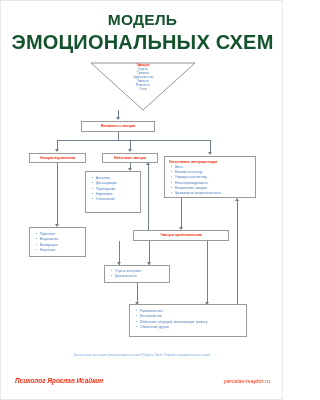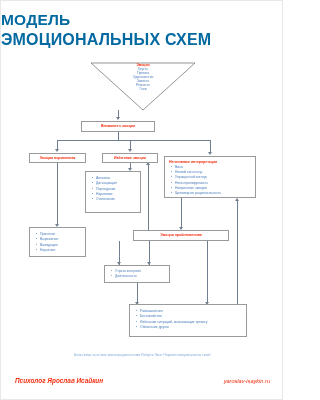--- a/index.html
+++ b/index.html
@@ -10,27 +10,28 @@
     overflow:hidden;
     position:relative;
     box-sizing:border-box;
     border:1px solid #e8e8e8;
   }
   .page{position:relative;width:283px;height:400px;overflow:hidden;background:#fff;}
 
   
   .title{
     position:absolute;left:0;top:10px;width:283px;
-    color:#0369a1;
+    text-align:center;
+    color:#14532d;
     font-weight:bold;
     line-height:1.22;
     letter-spacing:.2px;
   }
   .title .l1{display:block;font-size:15.5px;}
-  .title .l2{display:block;font-size:16px;}
+  .title .l2{display:block;font-size:20px;}
 
   
   .funnel{
     position:absolute;left:88px;top:60px;width:108px;height:50px;
   }
   .funnel svg{position:absolute;left:0;top:0;}
   .funnel-text{
     position:absolute;left:0;top:2px;width:108px;text-align:center;
     line-height:1.18;
   }

